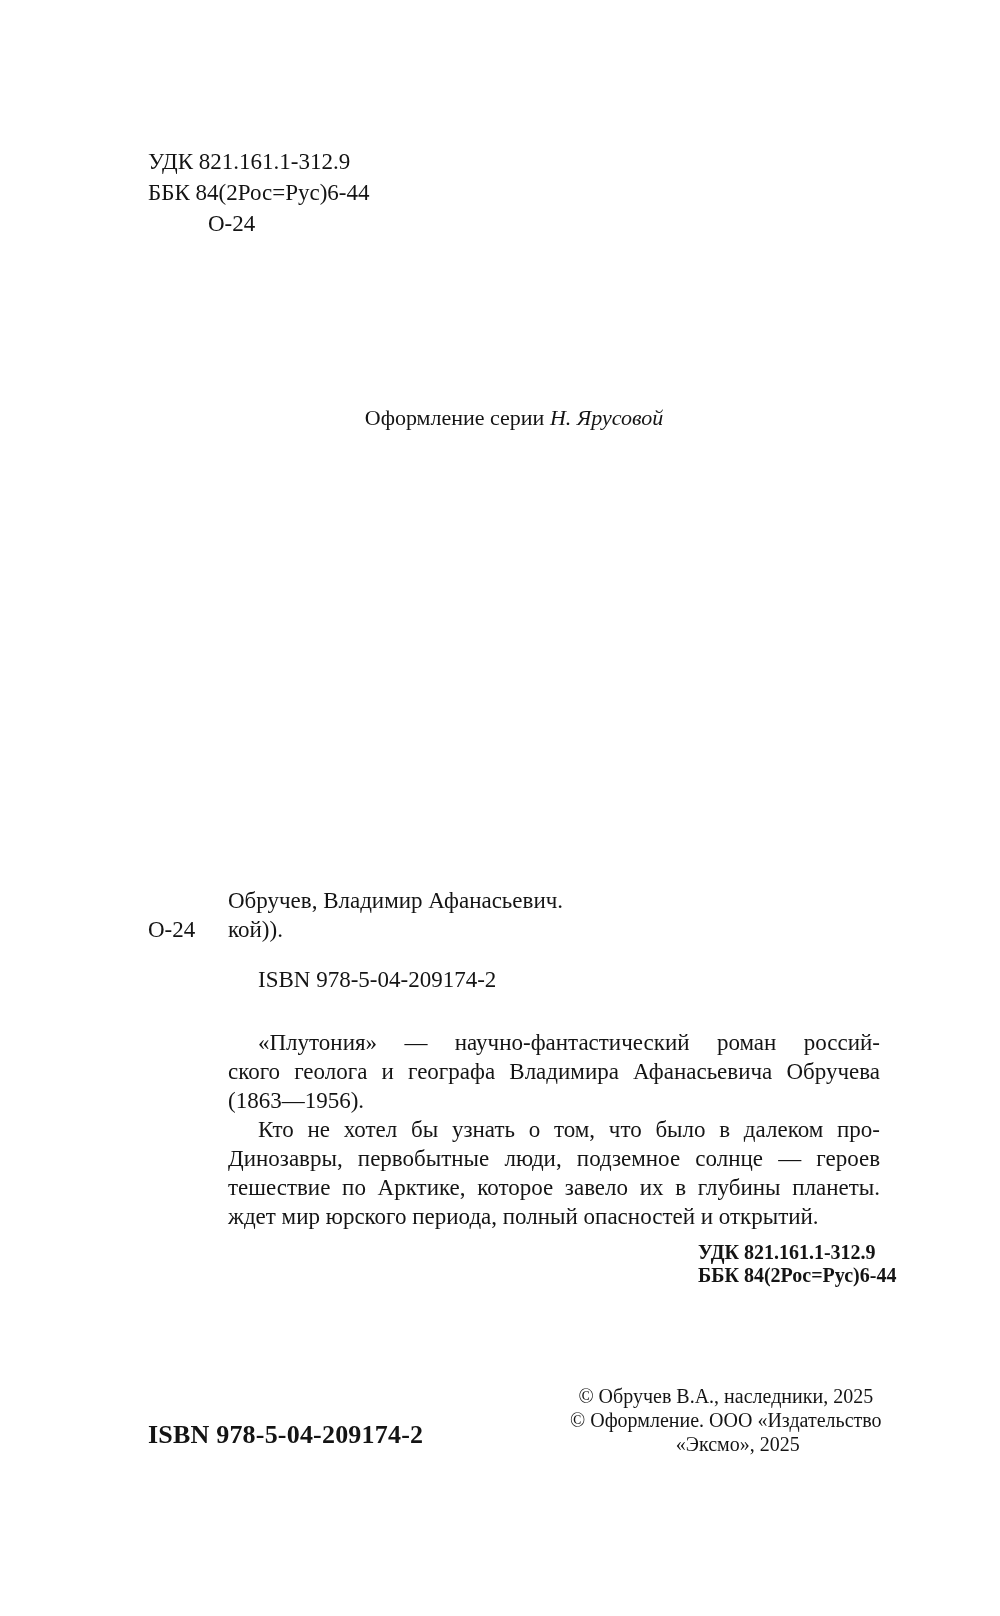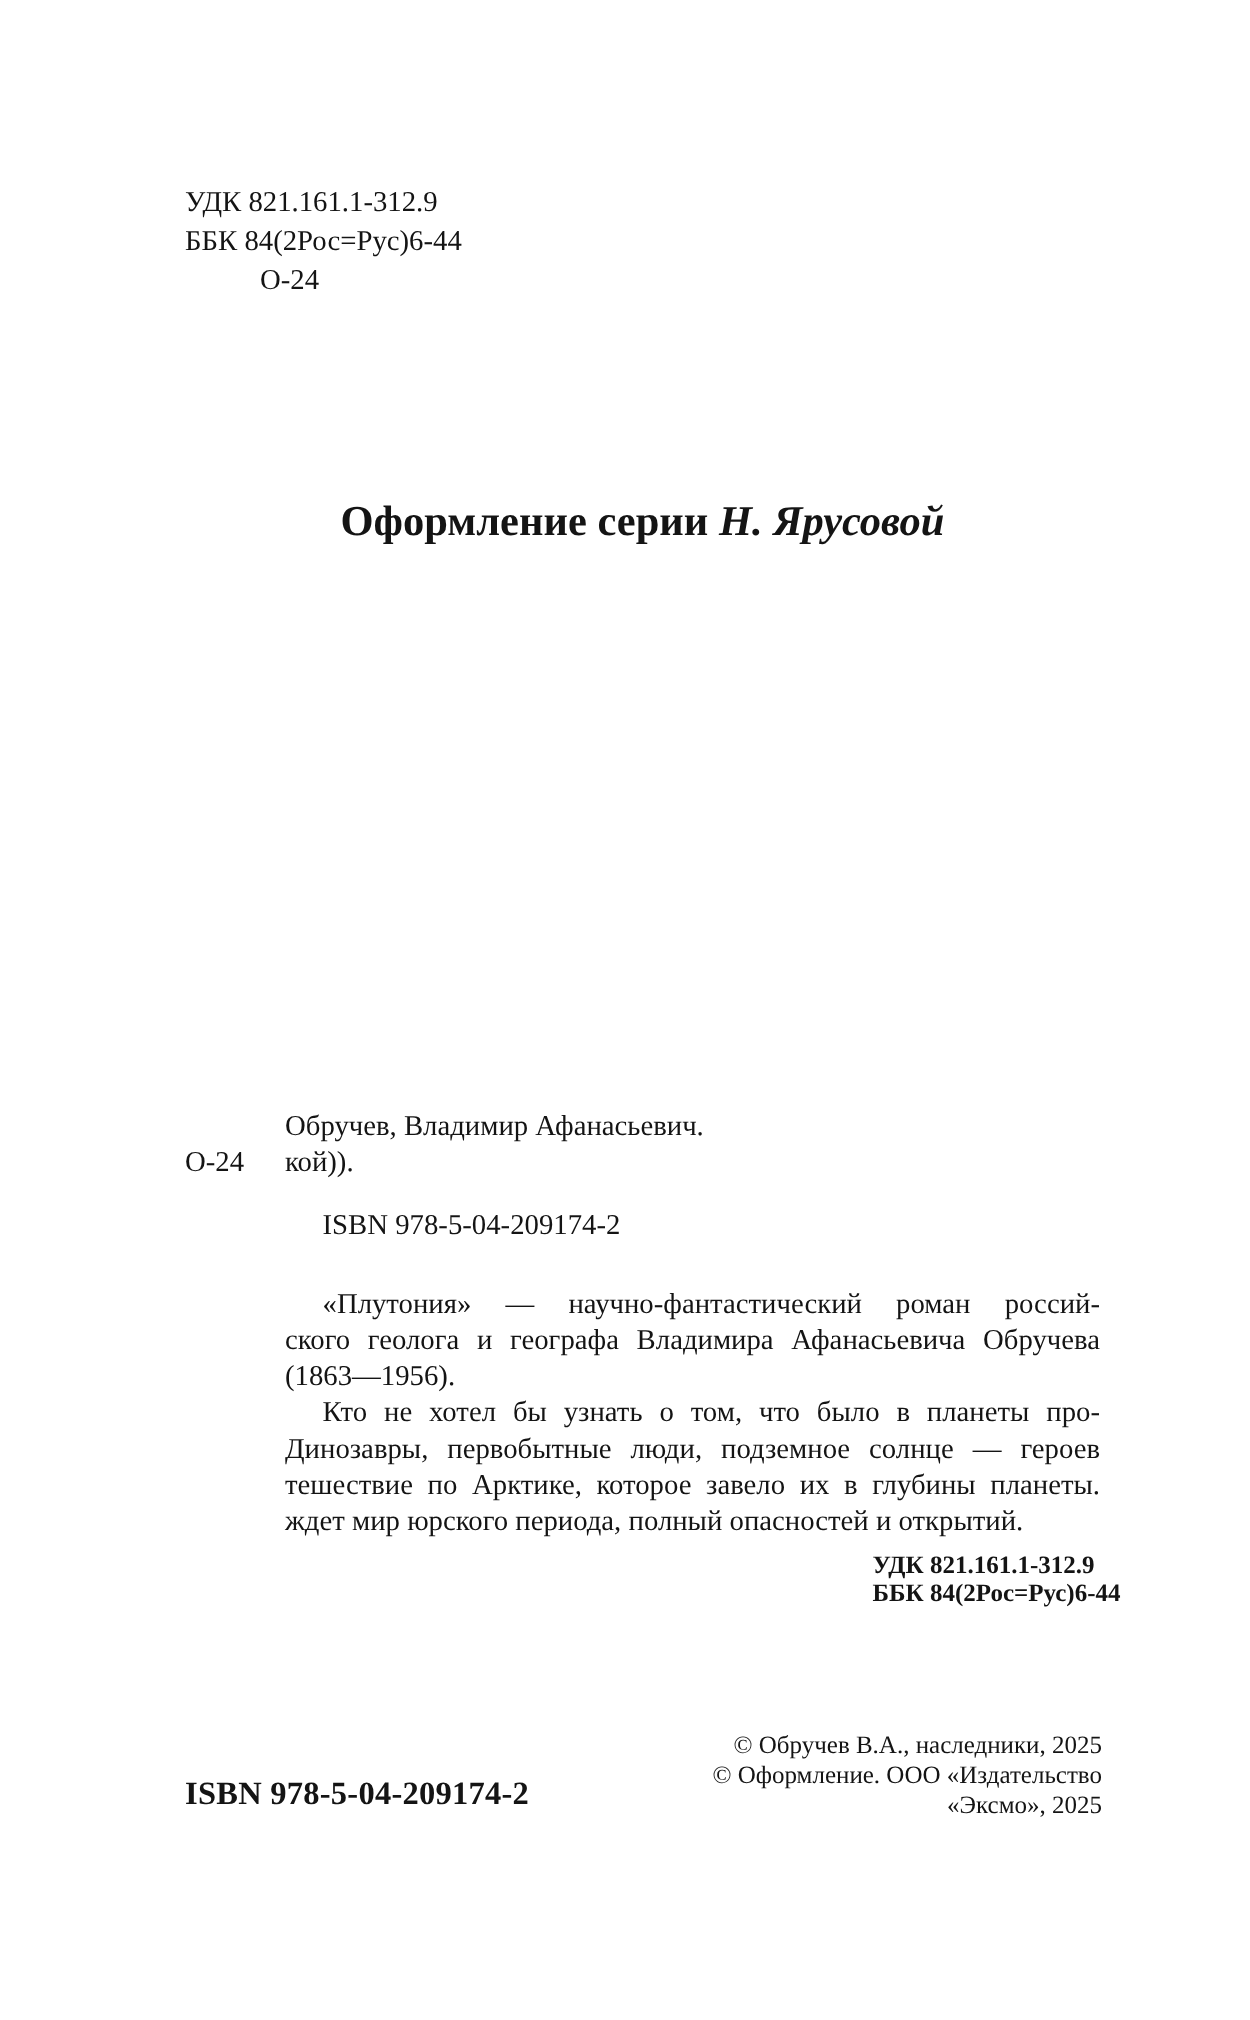--- a/index.html
+++ b/index.html
@@ -11,35 +11,35 @@
     color:#141414;
     overflow:hidden;
   }
   .abs{position:absolute;}
 
   
   .top-codes{left:148px;top:146px;font-size:23px;line-height:31px;}
   .top-codes .mark{padding-left:60px;}
 
   
-  .series{left:148px;top:400px;width:732px;text-align:center;font-size:34px;line-height:36px;font-weight:bold;}
+  .series{left:148px;top:400px;width:732px;text-align:center;font-size:22px;line-height:36px;}
   .series .designer{font-style:italic;}
 
   
   .card{left:228px;top:886px;width:652px;font-size:23px;line-height:29px;}
   .card .heading{font-weight:normal;}
   .card .isbn{margin-top:21px;padding-left:30px;}
   .card .annotation{margin-top:34px;}
   .card .codes{margin-top:10px;margin-left:470px;font-weight:bold;font-size:20px;line-height:23px;white-space:nowrap;}
 
   
   .jl{text-align:justify;text-align-last:justify;}
   .jl.first{text-indent:30px;}
   .jl.last{text-align-last:left;}
-  .pl{text-align:right;font-family:Liberation Serif, serif;}
+  .pl{text-align:center;font-family:Liberation Serif, serif;}
 
   
   .margin-mark{left:148px;top:915px;font-size:23px;line-height:29px;}
 
   
   .copyright{left:570px;top:1384px;font-size:20px;line-height:24px;}
   .copyright .pl:nth-child(3){padding-left:24px;}
 
   
   .bottom-isbn{left:148px;top:1420px;font-size:26px;font-weight:bold;letter-spacing:0.2px;}
@@ -67,21 +67,21 @@
       <div class="jl last">кой)).</div>
     </div>
   <div class="isbn">ISBN 978-5-04-209174-2</div>
   <div class="annotation">
       <div>
         <div class="jl first">«Плутония» — научно-фантастический роман россий-</div>
         <div class="jl">ского геолога и географа Владимира Афанасьевича Обручева</div>
         <div class="jl last">(1863—1956).</div>
       </div>
       <div>
-        <div class="jl first">Кто не хотел бы узнать о том, что было в планеты про-</div>
+        <div class="jl first">Кто не хотел бы узнать о том, что было в далеком про-</div>
         <div class="jl">Динозавры, первобытные люди, подземное солнце — героев</div>
         <div class="jl">тешествие по Арктике, которое завело их в глубины планеты.</div>
         <div class="jl last">ждет мир юрского периода, полный опасностей и открытий.</div>
       </div>
     </div>
   <div class="codes">
     <div>УДК 821.161.1-312.9</div>
     <div>ББК 84(2Рос=Рус)6-44</div>
   </div>
 </div>

